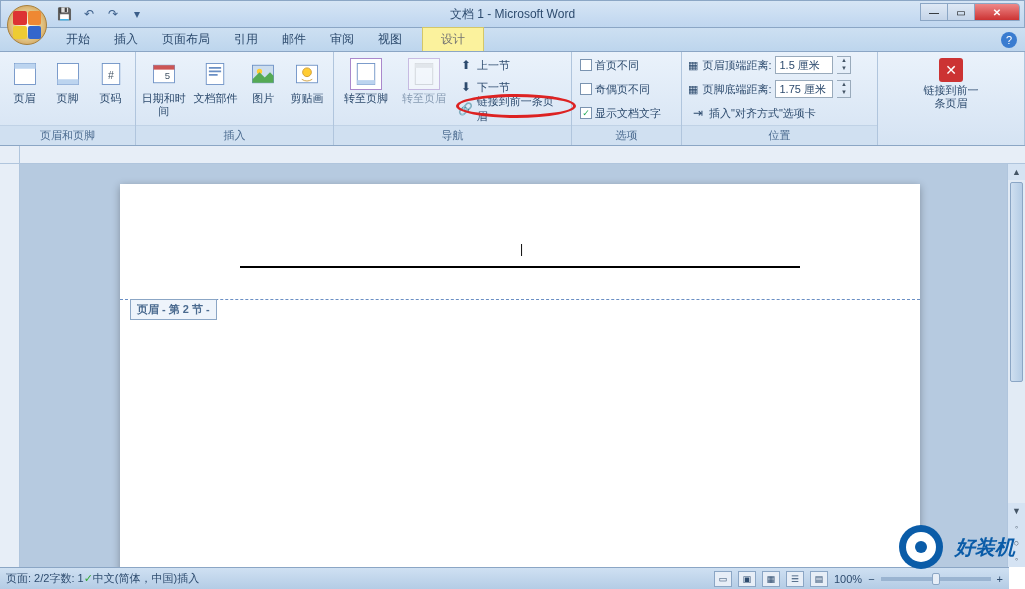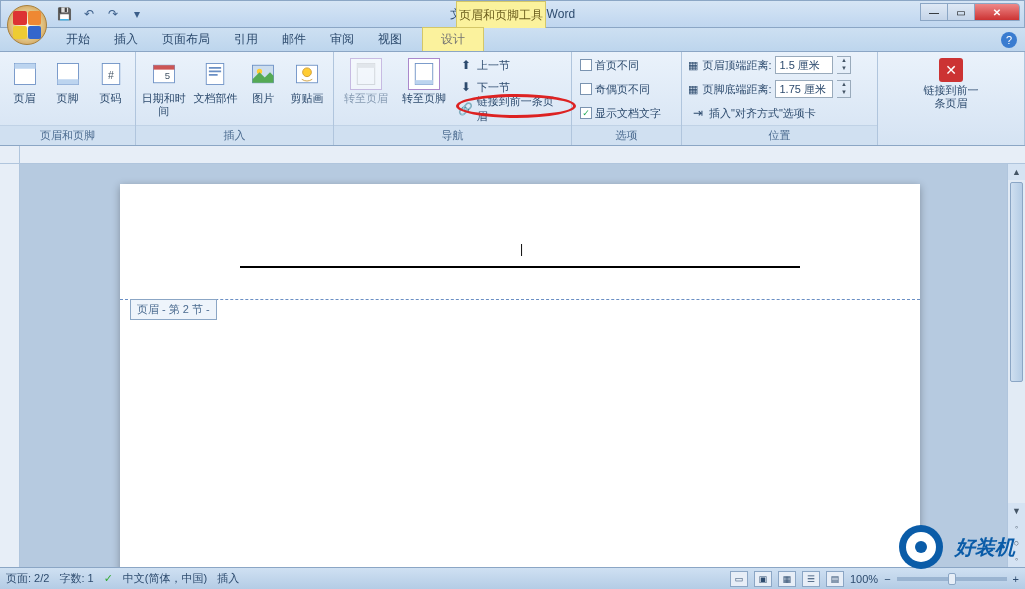--- a/index.html
+++ b/index.html
@@ -51,27 +51,27 @@
 
 .ruler-h { height: 18px; background: #e7eef7; border-bottom: 1px solid #b0c5dd; position: relative; }
 .ruler-corner { position: absolute; left: 0; top: 0; width: 20px; height: 18px; border-right: 1px solid #b0c5dd; }
 .doc-area { position: absolute; top: 164px; left: 0; right: 0; bottom: 22px; background: #b6cae0; display: flex; }
 .ruler-v { width: 20px; background: #e7eef7; border-right: 1px solid #b0c5dd; }
 .doc-scroll { flex: 1; position: relative; overflow: hidden; }
 .page { position: absolute; left: 100px; top: 20px; width: 800px; height: 700px; background: #fff; box-shadow: 0 2px 8px rgba(0,0,0,.3); }
 .header-area { position: absolute; left: 120px; right: 120px; top: 68px; border-bottom: 2px solid #000; height: 16px; }
 .cursor-header { position: absolute; left: 50%; top: 58px; width: 1px; height: 14px; font-size: 12px; }
 .header-dashed { position: absolute; left: 0; right: 0; top: 115px; border-top: 1.5px dashed #6a8fc4; }
-.header-tag { position: absolute; left: 10px; top: 115px; background: #eef4fb; border: 1px solid #8ba6c5; padding: 2px 6px; font-size: 11px; color: #4a6a8f; }
+.header-tag { position: absolute; left: 10px; top: 115px; background: #eef4fb; border: 1px solid #8ba6c5; padding: 2px 6px; font-size: 11px; color: #4a6a8f; font-weight: bold; }
 .scrollbar-v { position: absolute; right: 0; top: 0; bottom: 0; width: 18px; background: #e2ebf5; border-left: 1px solid #b0c5dd; }
 .scroll-thumb { position: absolute; top: 18px; left: 2px; right: 2px; height: 200px; background: linear-gradient(90deg,#cfdff0,#b4cce5); border: 1px solid #8ba6c5; border-radius: 2px; }
 .scroll-arrow { position: absolute; left: 0; right: 0; height: 16px; background: #d5e3f3; display: flex; align-items: center; justify-content: center; font-size: 9px; color: #456; }
 
 
-.statusbar { position: absolute; bottom: 0; left: 0; right: 0; height: 22px; background: linear-gradient(#cfe0f2,#b4cce5); border-top: 1px solid #8ba6c5; display: flex; align-items: center; font-size: 11px; color: #2d4b6e; padding: 0 6px; gap: 10px; }
+.statusbar { position: absolute; bottom: 0; left: 0; right: 16px; height: 22px; background: linear-gradient(#cfe0f2,#b4cce5); border-top: 1px solid #8ba6c5; display: flex; align-items: center; font-size: 11px; color: #2d4b6e; padding: 0 6px; }
 .status-right { margin-left: auto; display: flex; align-items: center; gap: 6px; }
 .viewbtn { width: 18px; height: 16px; border: 1px solid #8ba6c5; background: #e7eef7; font-size: 9px; display: flex; align-items: center; justify-content: center; }
 .zoom-slider { width: 110px; height: 4px; background: #9ab4d1; position: relative; }
 .zoom-thumb { position: absolute; left: 50%; top: -4px; width: 8px; height: 12px; background: #e7eef7; border: 1px solid #8ba6c5; border-radius: 2px; transform: translateX(-50%); }
 
 
 .watermark { position: absolute; right: 10px; bottom: 20px; display: flex; align-items: center; gap: 12px; z-index: 50; }
 .wm-logo { width: 44px; height: 44px; border-radius: 50%; background: #0a5ca8; display: flex; align-items: center; justify-content: center; }
 .wm-logo-inner { width: 30px; height: 30px; border-radius: 50%; background: #fff; display: flex; align-items: center; justify-content: center; }
 .wm-dot { width: 12px; height: 12px; border-radius: 50%; background: #0a5ca8; }
@@ -93,21 +93,20 @@
   </div>
   <div class="qat">
     <div class="qat-btn">💾</div>
     <div class="qat-btn">↶</div>
     <div class="qat-btn">↷</div>
     <div class="qat-btn">▾</div>
   </div>
   <div class="title-center">
     <span>文档 1 - Microsoft Word</span>
   </div>
-  <div class="ctx-tab-title">页眉和页脚工具</div>
   <div class="winbtns">
     <div class="winbtn">—</div>
     <div class="winbtn">▭</div>
     <div class="winbtn close">✕</div>
   </div>
 </div>
 
 <div class="tabs">
   <div class="tab">开始</div>
   <div class="tab">插入</div>
@@ -197,37 +196,37 @@
             </svg>
           </div>
         <div class="lbl">剪贴画</div>
       </div>
     </div>
     <div class="group-label">插入</div>
   </div>
 
   <div class="group" style="width:238px">
     <div class="group-body">
+      <div class="bigbtn navbtn">
+        <div class="ico">
+            <svg class="ico-svg" viewBox="0 0 32 32">
+              <rect x="6" y="4" width="20" height="24" fill="#fff" stroke="#6a8fc4"></rect>
+              <rect x="6" y="23" width="20" height="5" fill="#bcd4ef"></rect>
+            </svg>
+          </div>
+        <div class="lbl">转至页脚</div>
+      </div>
       <div class="bigbtn navbtn disabled">
         <div class="ico">
             <svg class="ico-svg" viewBox="0 0 32 32">
               <rect x="6" y="4" width="20" height="24" fill="#fff" stroke="#bbb"></rect>
               <rect x="6" y="4" width="20" height="5" fill="#ddd"></rect>
             </svg>
           </div>
         <div class="lbl">转至页眉</div>
-      </div>
-      <div class="bigbtn navbtn">
-        <div class="ico">
-            <svg class="ico-svg" viewBox="0 0 32 32">
-              <rect x="6" y="4" width="20" height="24" fill="#fff" stroke="#6a8fc4"></rect>
-              <rect x="6" y="23" width="20" height="5" fill="#bcd4ef"></rect>
-            </svg>
-          </div>
-        <div class="lbl">转至页脚</div>
       </div>
       <div style="display:flex;flex-direction:column;flex:1">
         <div class="smallrow">
           <span class="ico16">⬆</span>
           <span>上一节</span>
         </div>
         <div class="smallrow">
           <span class="ico16">⬇</span>
           <span>下一节</span>
         </div>

